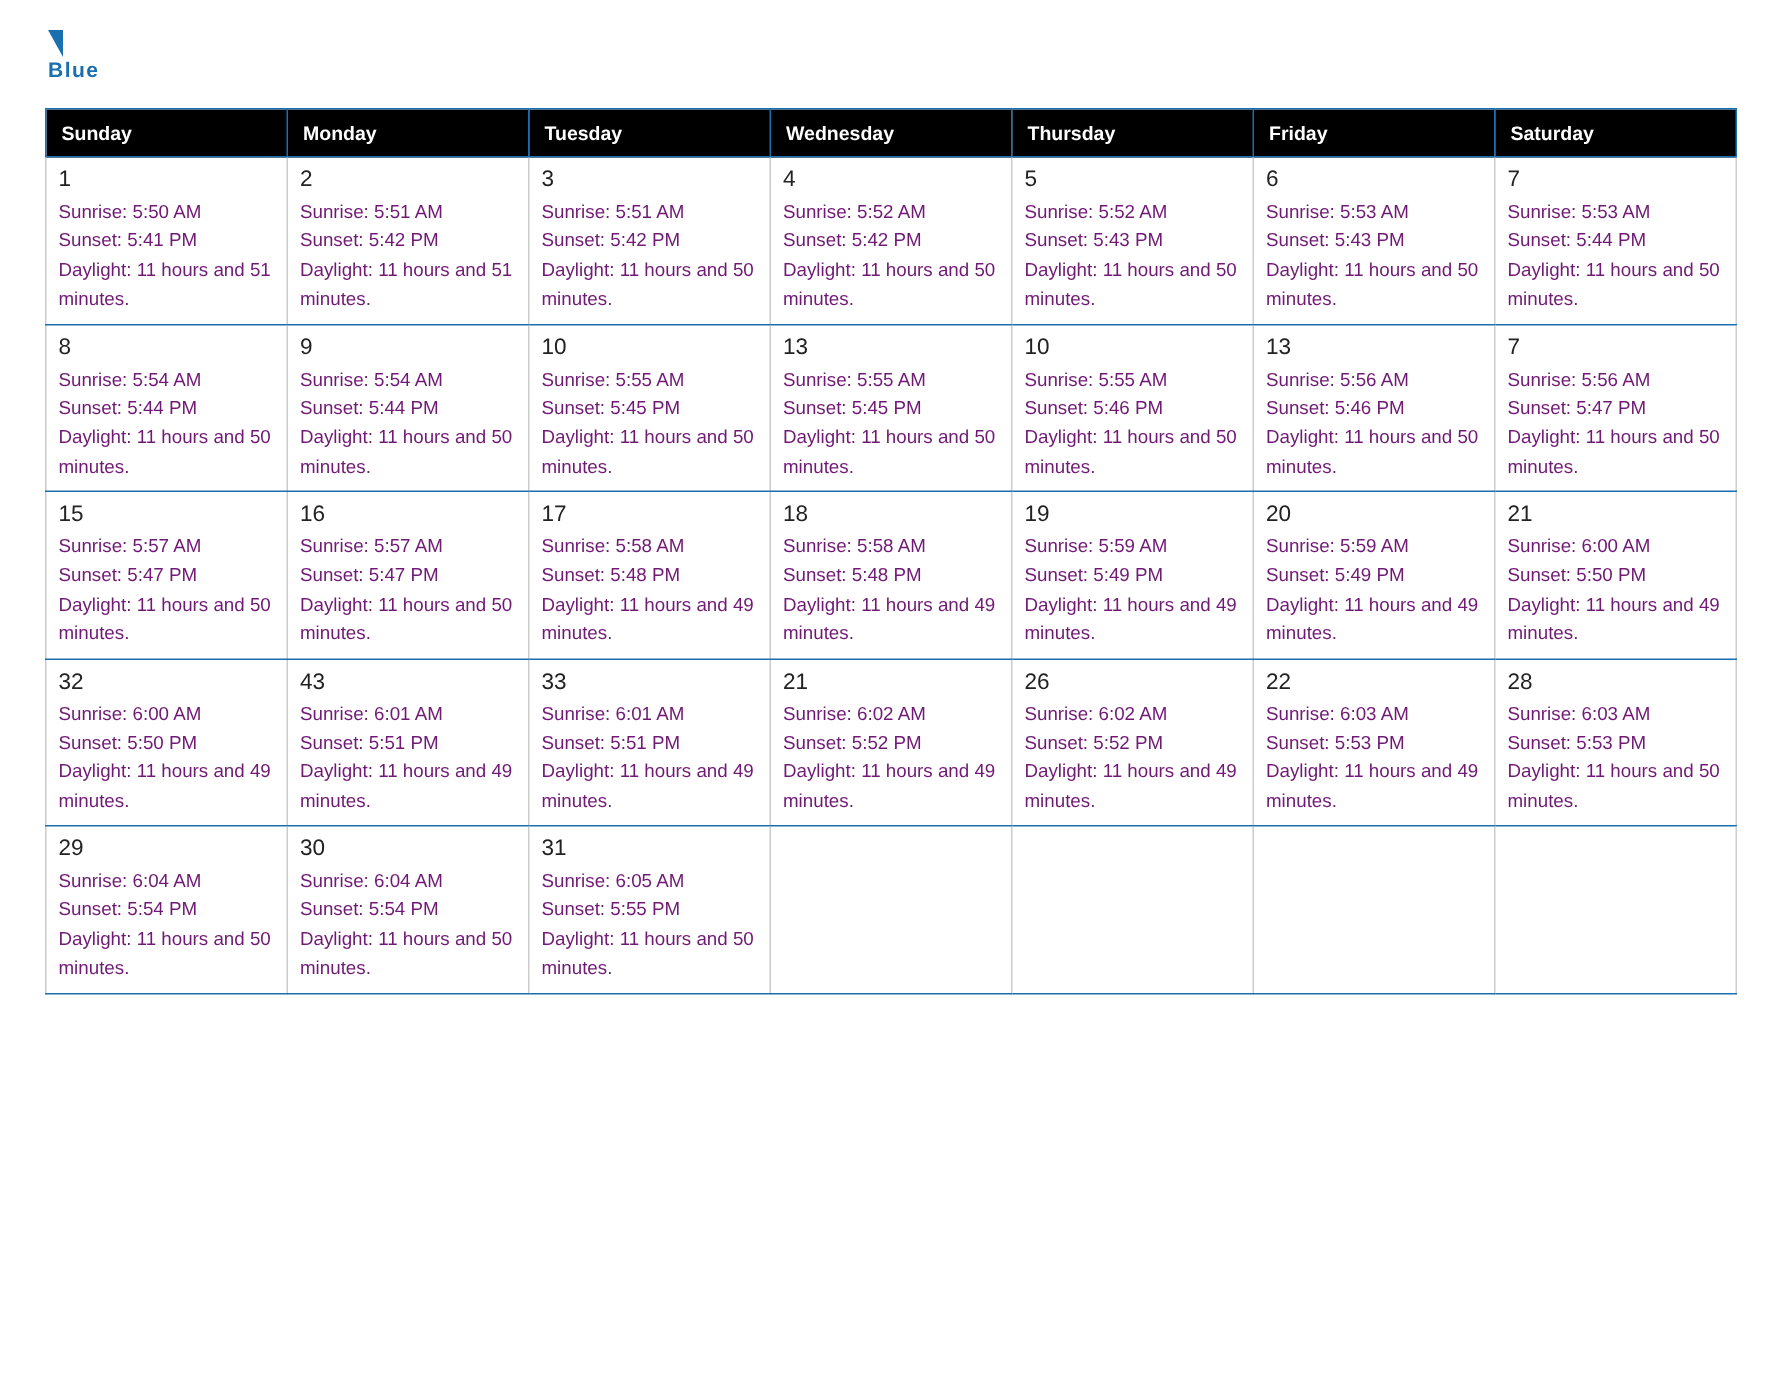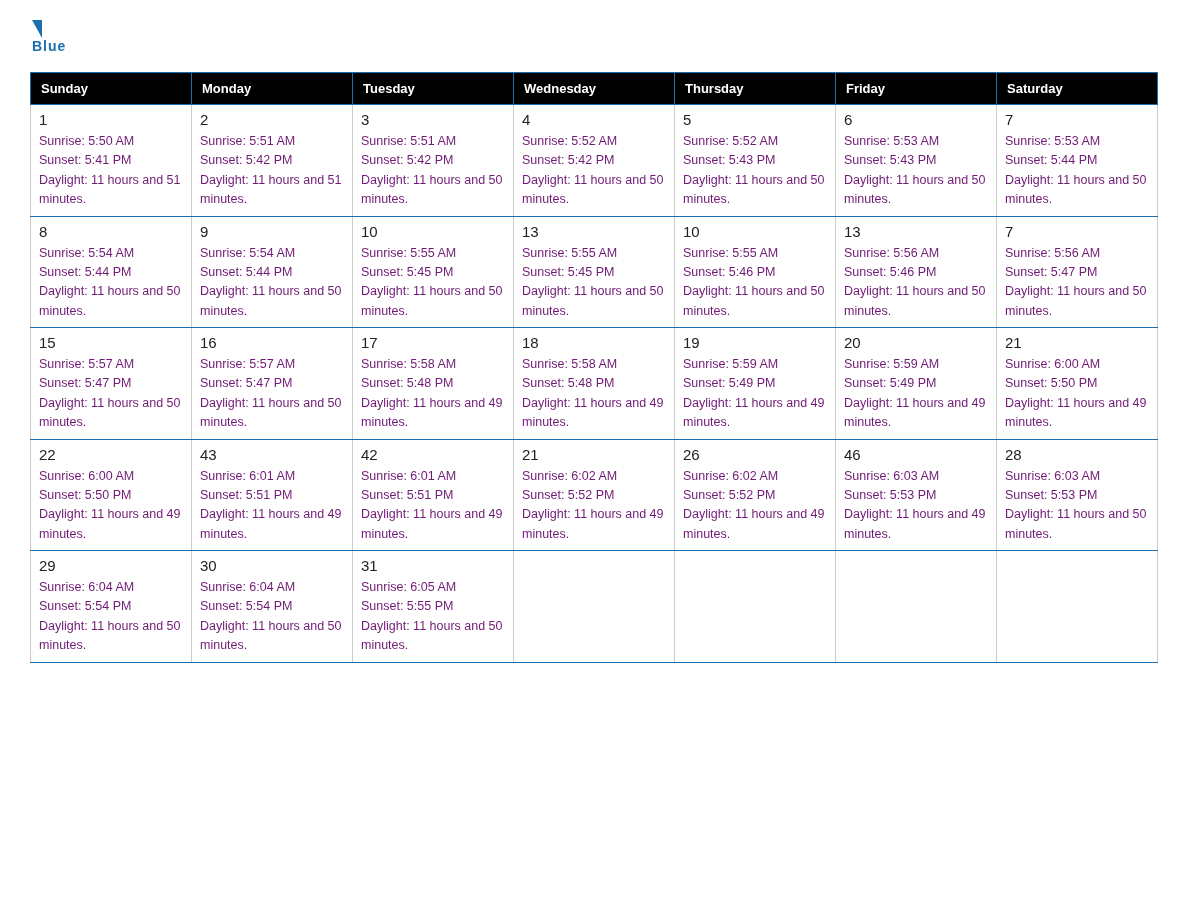--- a/index.html
+++ b/index.html
@@ -301,37 +301,37 @@
           <span class="day-num">21</span>
           <div class="day-info">
             Sunrise: 6:00 AM<br>
             Sunset: 5:50 PM<br>
             Daylight: 11 hours and 49 minutes.
           </div>
         </td>
       </tr>
       <tr>
         <td>
-          <span class="day-num">22</span>
+          <span class="day-num">32</span>
           <div class="day-info">
             Sunrise: 6:00 AM<br>
             Sunset: 5:50 PM<br>
             Daylight: 11 hours and 49 minutes.
           </div>
         </td>
         <td>
           <span class="day-num">43</span>
           <div class="day-info">
             Sunrise: 6:01 AM<br>
             Sunset: 5:51 PM<br>
             Daylight: 11 hours and 49 minutes.
           </div>
         </td>
         <td>
-          <span class="day-num">42</span>
+          <span class="day-num">33</span>
           <div class="day-info">
             Sunrise: 6:01 AM<br>
             Sunset: 5:51 PM<br>
             Daylight: 11 hours and 49 minutes.
           </div>
         </td>
         <td>
           <span class="day-num">21</span>
           <div class="day-info">
             Sunrise: 6:02 AM<br>
@@ -341,21 +341,21 @@
         </td>
         <td>
           <span class="day-num">26</span>
           <div class="day-info">
             Sunrise: 6:02 AM<br>
             Sunset: 5:52 PM<br>
             Daylight: 11 hours and 49 minutes.
           </div>
         </td>
         <td>
-          <span class="day-num">46</span>
+          <span class="day-num">22</span>
           <div class="day-info">
             Sunrise: 6:03 AM<br>
             Sunset: 5:53 PM<br>
             Daylight: 11 hours and 49 minutes.
           </div>
         </td>
         <td>
           <span class="day-num">28</span>
           <div class="day-info">
             Sunrise: 6:03 AM<br>

